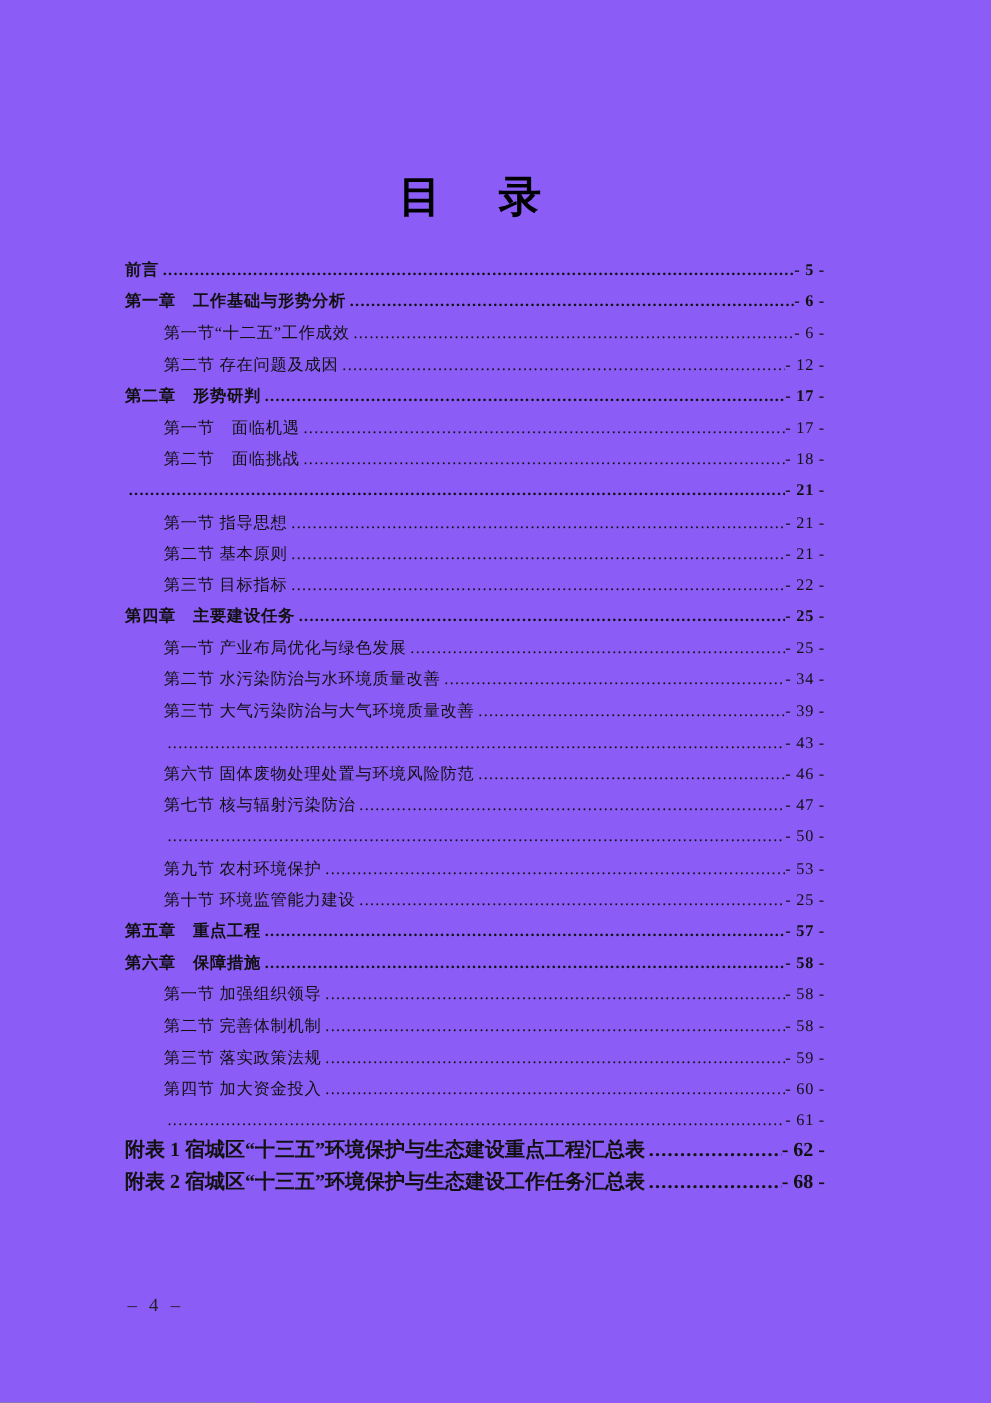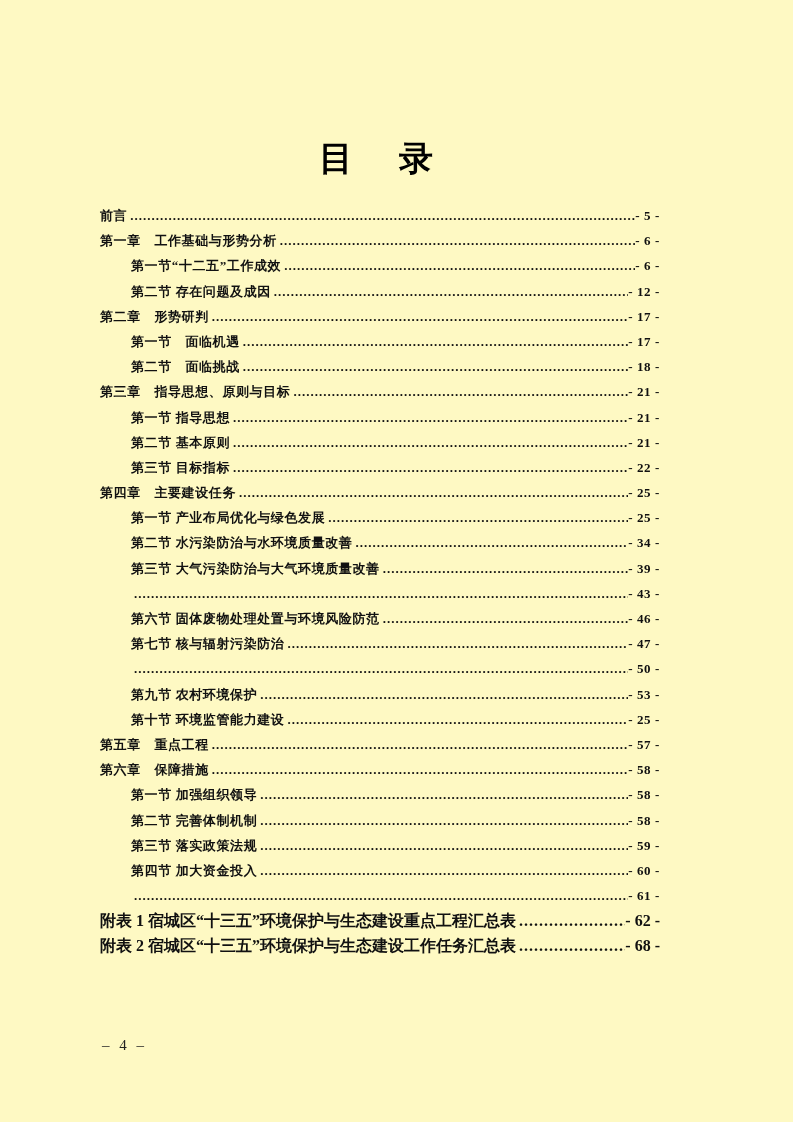--- a/index.html
+++ b/index.html
@@ -5,21 +5,21 @@
   html, body {
     margin: 0;
     padding: 0;
     background: #888;
   }
   .page {
     position: relative;
     width: 793px;
     height: 1122px;
     margin: 0 auto;
-    background: #fef9c3;
+    background: #8b5cf6;
     font-family: "Liberation Serif", "DejaVu Serif", serif;
     color: #111111;
     overflow: hidden;
   }
   .doc-title {
     position: absolute;
     top: 140px;
     left: 100px;
     width: 558px;
     margin: 0;
@@ -41,21 +41,20 @@
     display: flex;
     align-items: baseline;
     height: 25.2px;
     line-height: 25.2px;
     font-size: 13px;
     letter-spacing: 0.6px;
     white-space: pre;
   }
   .toc-line.indent {
     padding-left: 31px;
-    font-weight: bold;
   }
   .toc-line.bold {
     font-weight: bold;
   }
   .toc-line.small {
     font-size: 16px;
     letter-spacing: 0;
     text-align: right;
   }
   .toc-text {
@@ -129,21 +128,20 @@
     <span class="toc-page">- 17 -</span>
   </div>
 
   <div class="toc-line indent">
     <span class="toc-text">第二节　面临挑战</span>
     <span class="toc-dots"></span>
     <span class="toc-page">- 18 -</span>
   </div>
 
   <div class="toc-line bold">
-    <span class="toc-text">第三章　指导思想、原则与目标</span>
     <span class="toc-dots"></span>
     <span class="toc-page">- 21 -</span>
   </div>
 
   <div class="toc-line indent">
     <span class="toc-text">第一节 指导思想</span>
     <span class="toc-dots"></span>
     <span class="toc-page">- 21 -</span>
   </div>
 

